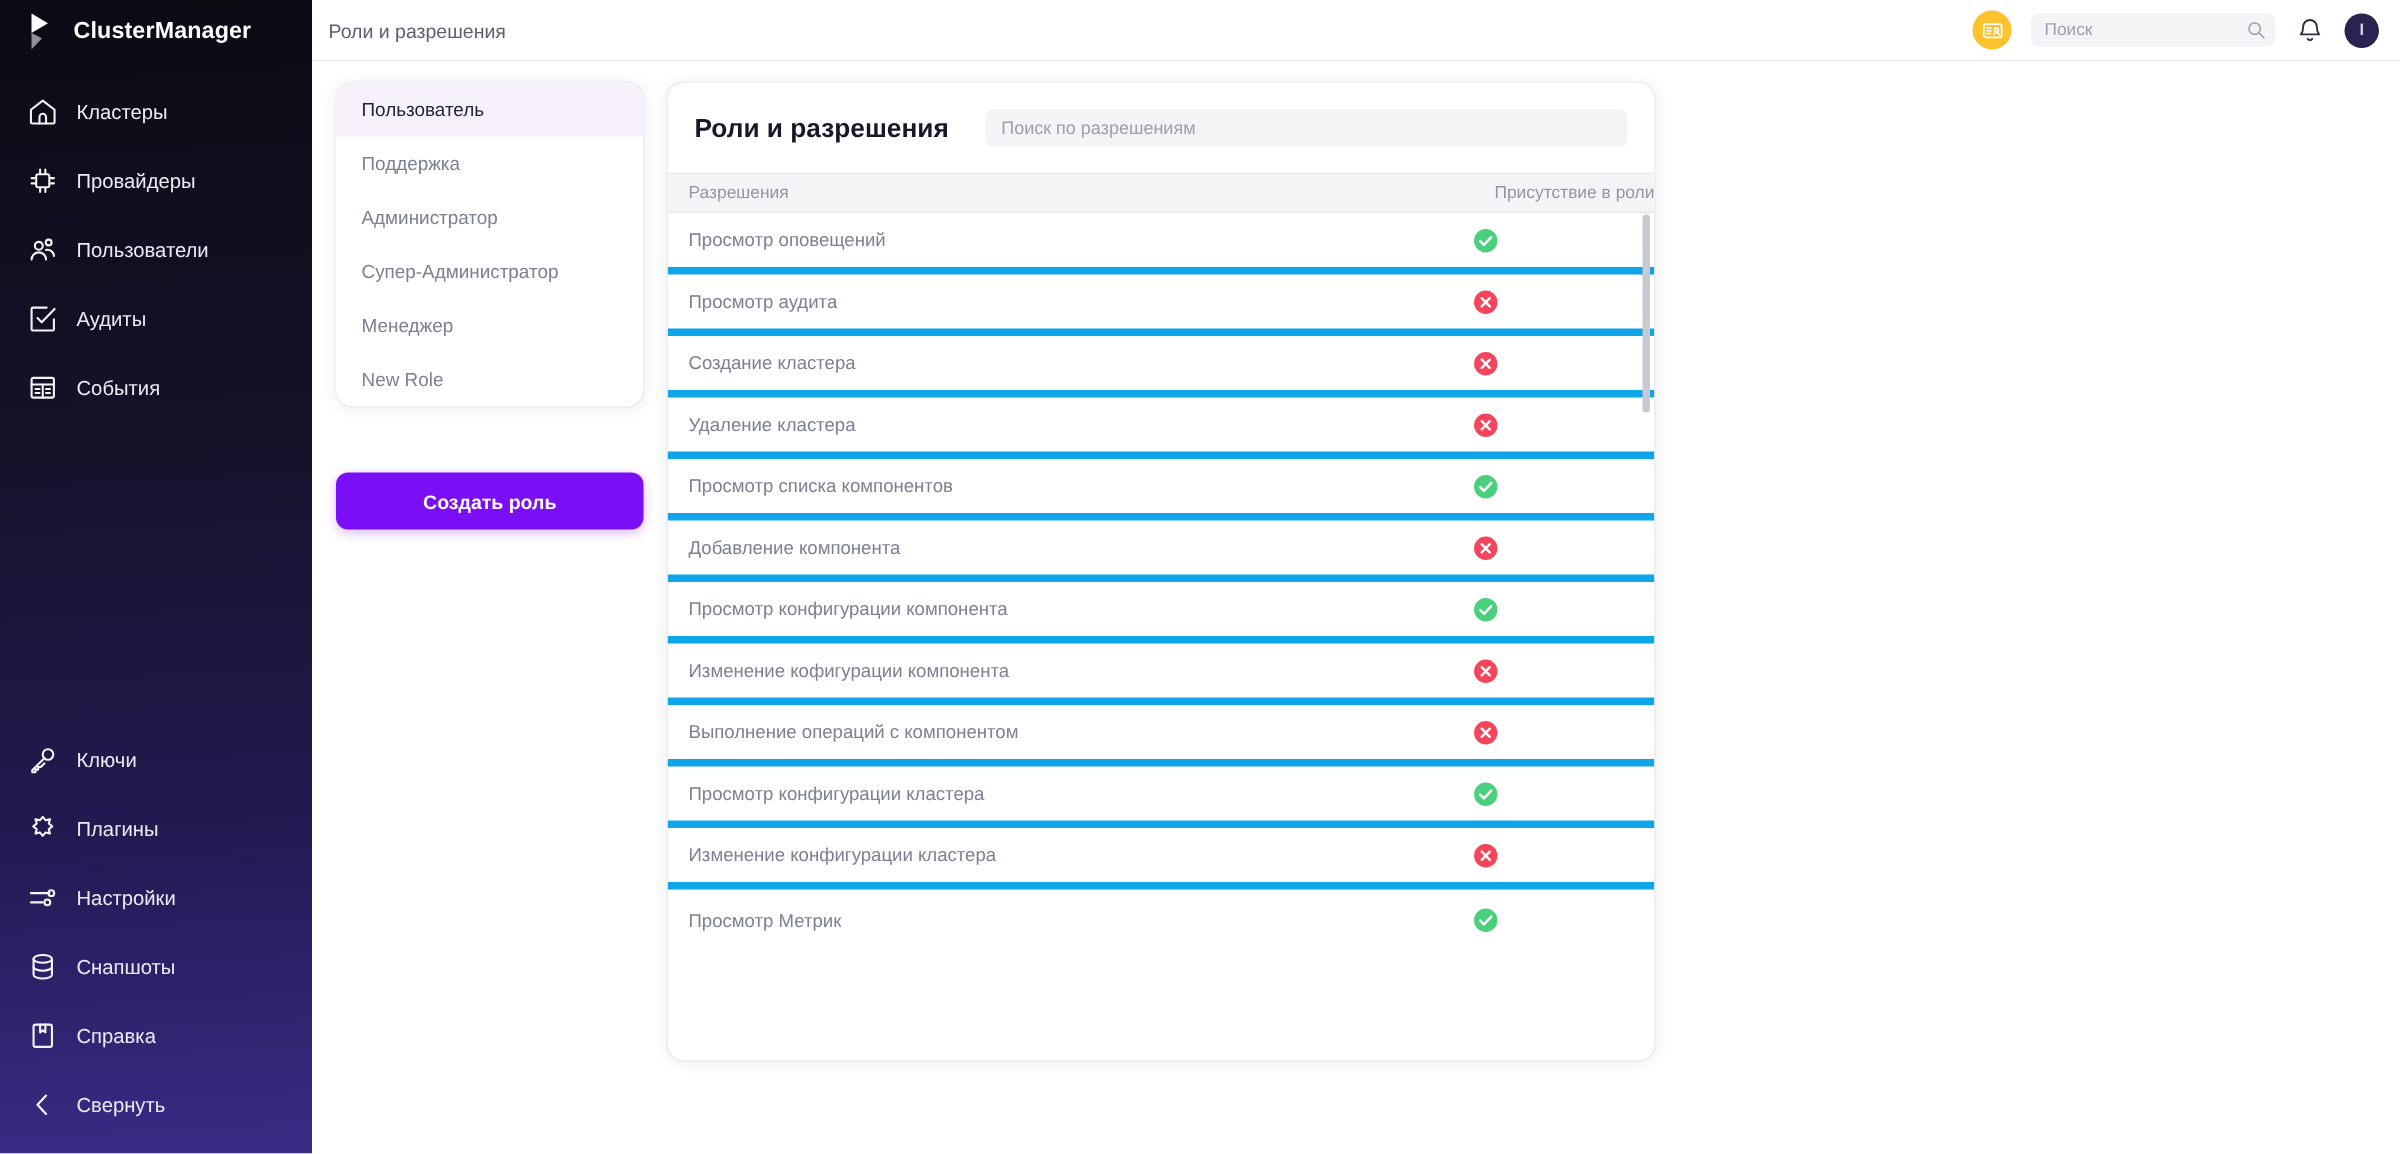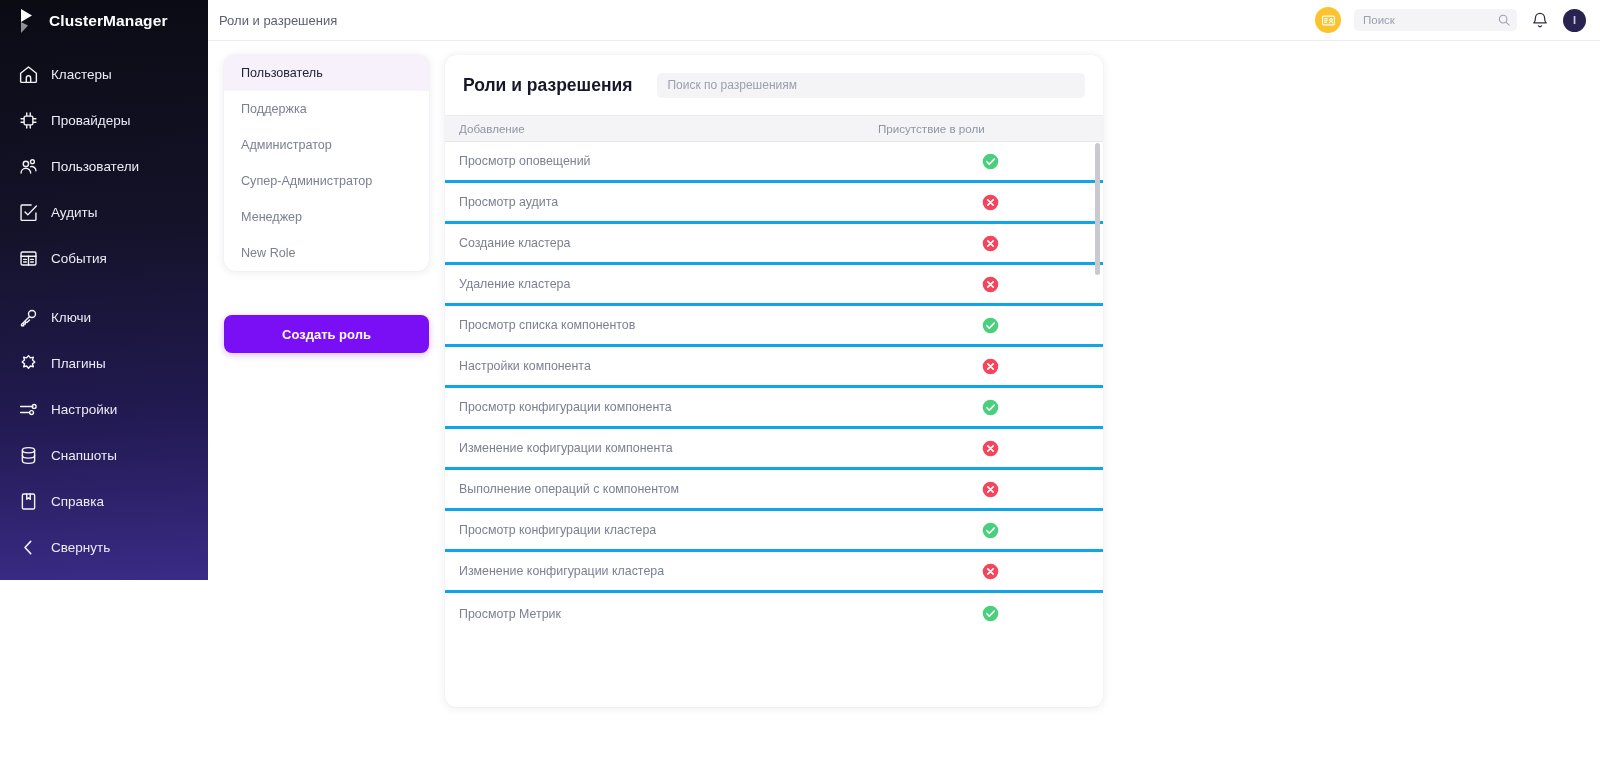--- a/index.html
+++ b/index.html
@@ -7,21 +7,21 @@
   html, body {
     width: 1600px; height: 769px;
     font-family: "Liberation Sans", "DejaVu Sans", sans-serif;
     background: #ffffff;
     overflow: hidden;
   }
   .app { position: relative; width: 1600px; height: 769px; display: flex; }
 
   
   .sidebar {
-    width: 208px; height: 580px; flex: 0 0 208px;
+    width: 208px; height: 769px; flex: 0 0 208px;
     background: linear-gradient(177deg, #0b0b14 0%, #141228 38%, #221a52 72%, #3a2b86 100%);
     color: #ffffff;
     display: flex; flex-direction: column;
     position: relative;
     z-index: 5;
   }
   .brand {
     display: flex; align-items: center; gap: 11px;
     height: 41px; padding: 0 0 0 18px; margin-top: 0;
   }
@@ -166,31 +166,31 @@
 
   .table-head {
     height: 27px; flex: 0 0 27px;
     background: #f4f4f6;
     border-top: 1px solid #ececee;
     border-bottom: 1px solid #e7e7ea;
     display: flex; align-items: center;
     font-size: 11.6px; color: #9096a5;
   }
   .th-perm { padding-left: 14px; flex: 1 1 auto; }
-  .th-role { width: 225px; flex: 0 0 225px; text-align: left; }
+  .th-role { width: 225px; flex: 0 0 225px; text-align: right; }
 
   .table-body {
     flex: 1 1 auto;
     overflow: hidden;
     position: relative;
   }
   .perm-row {
     height: 41px;
     display: flex; align-items: center;
-    border-bottom: 3px solid #0ea5e9;
+    border-bottom: 5px solid #0ea5e9;
     font-size: 12.4px; color: #7b8193;
   }
   .perm-row:last-child { border-bottom: none; }
   .td-perm { padding-left: 14px; flex: 1 1 auto; white-space: nowrap; }
   .td-role { width: 225px; flex: 0 0 225px; display: flex; justify-content: center; }
 
   .state-ico { width: 17px; height: 17px; display: block; }
 
   
   .vscroll {
@@ -381,21 +381,21 @@
       </div>
 
       <div class="perm-card">
 
         <div class="perm-head">
           <div class="perm-title">Роли и разрешения</div>
           <input class="perm-search" type="text" placeholder="Поиск по разрешениям" style="">
         </div>
 
         <div class="table-head">
-          <div class="th-perm">Добавление</div>
+          <div class="th-perm">Разрешения</div>
           <div class="th-role">Присутствие в роли</div>
         </div>
 
         <div class="table-body" id="perm-rows">
             <div class="perm-row">
               <div class="td-perm">Просмотр оповещений</div>
               <div class="td-role">
                 <svg class="state-ico" viewBox="0 0 24 24">
                   <circle cx="12" cy="12" r="11" fill="#4ad07d"></circle>
                   <path d="M6.8 12.3 L10.3 15.8 L17.2 8.6" stroke="#ffffff" stroke-width="2.3" stroke-linecap="round" stroke-linejoin="round" fill="none"></path>
@@ -432,21 +432,21 @@
             <div class="perm-row">
               <div class="td-perm">Просмотр списка компонентов</div>
               <div class="td-role">
                 <svg class="state-ico" viewBox="0 0 24 24">
                   <circle cx="12" cy="12" r="11" fill="#4ad07d"></circle>
                   <path d="M6.8 12.3 L10.3 15.8 L17.2 8.6" stroke="#ffffff" stroke-width="2.3" stroke-linecap="round" stroke-linejoin="round" fill="none"></path>
                 </svg>
               </div>
             </div>
             <div class="perm-row">
-              <div class="td-perm">Настройки компонента</div>
+              <div class="td-perm">Добавление компонента</div>
               <div class="td-role">
                 <svg class="state-ico" viewBox="0 0 24 24">
                   <circle cx="12" cy="12" r="11" fill="#f4455c"></circle>
                   <path d="M8.2 8.2 L15.8 15.8 M15.8 8.2 L8.2 15.8" stroke="#ffffff" stroke-width="2.3" stroke-linecap="round" stroke-linejoin="round" fill="none"></path>
                 </svg>
               </div>
             </div>
             <div class="perm-row">
               <div class="td-perm">Просмотр конфигурации компонента</div>
               <div class="td-role">

